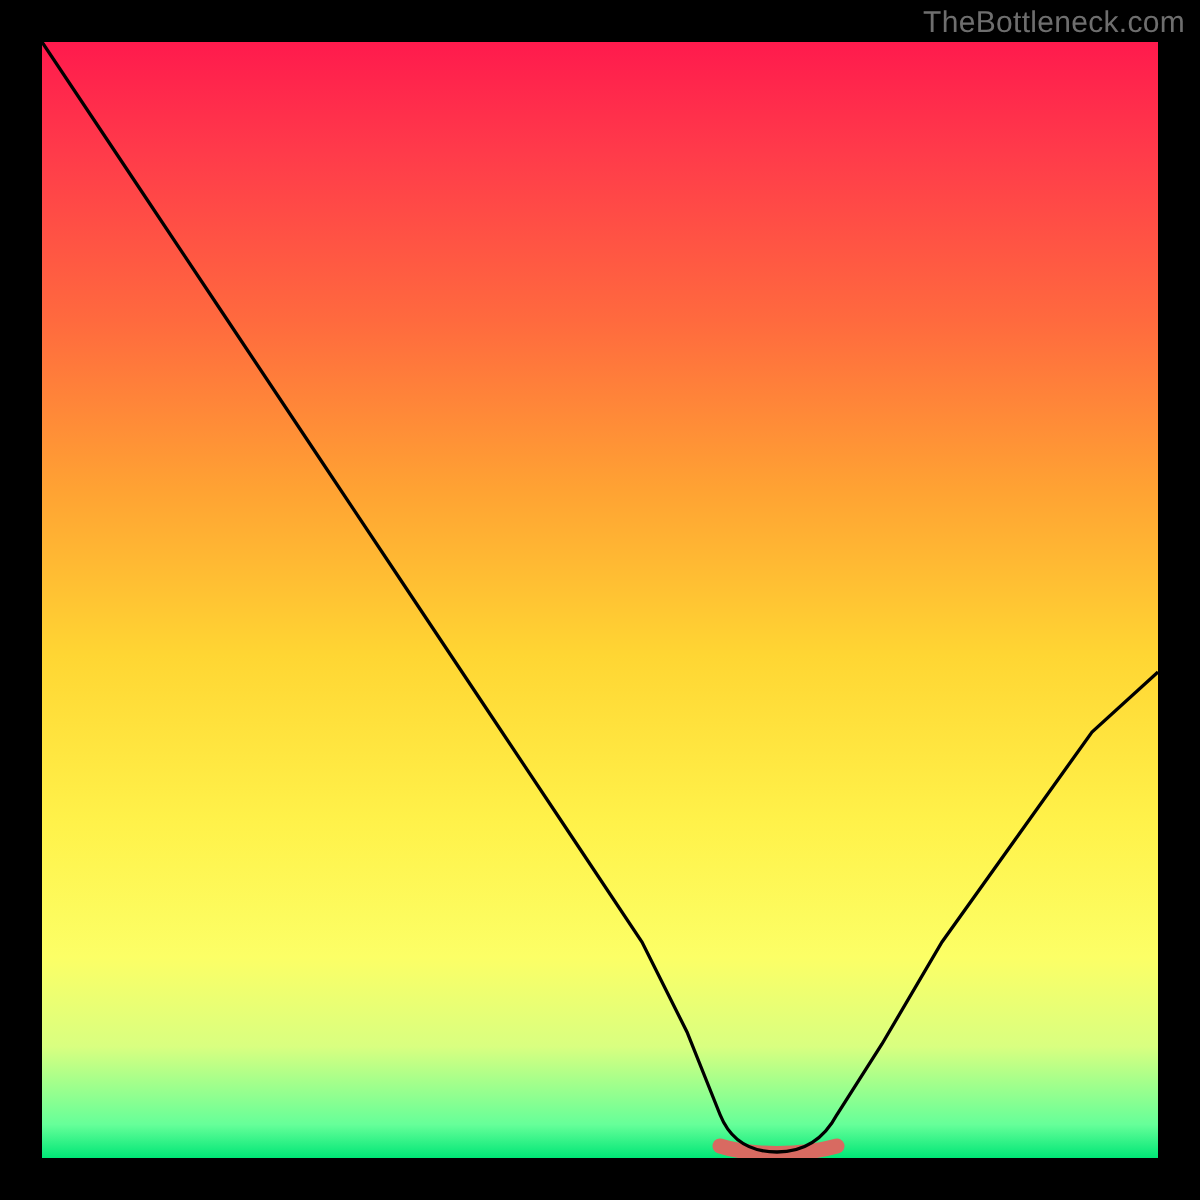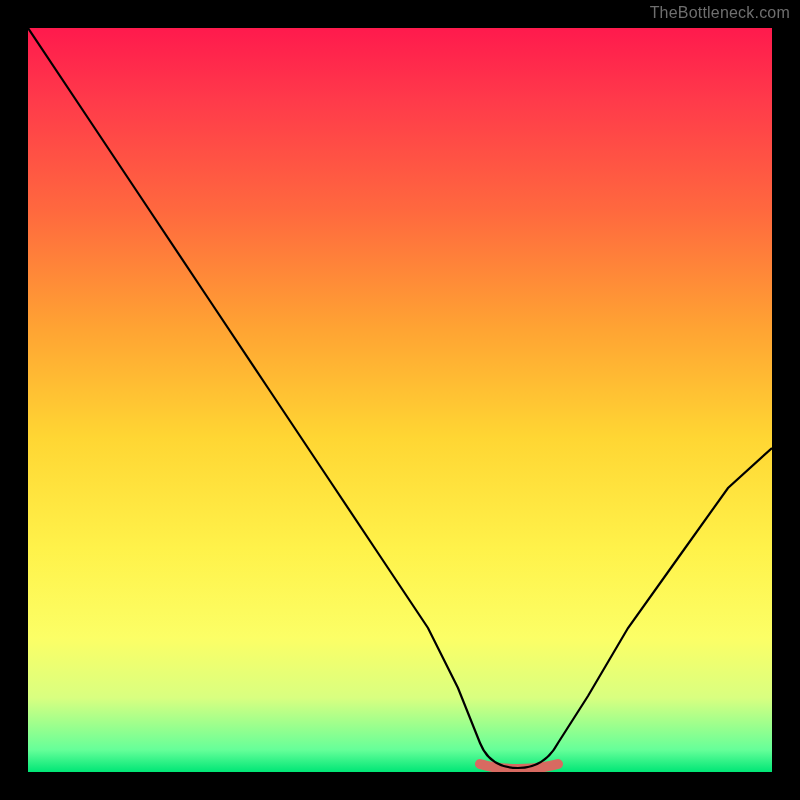--- a/index.html
+++ b/index.html
@@ -45,21 +45,21 @@
     left: 28px;
     width: 744px;
     height: 744px;
     pointer-events: none;
   }
   .watermark {
     position: absolute;
     top: 4px;
     right: 10px;
     color: #6e6e6e;
-    font-size: 16px;
+    font-size: 20px;
     font-weight: 500;
     letter-spacing: 0.2px;
   }
   .plateau {
     stroke: #d86a61;
     stroke-width: 10;
     stroke-linecap: round;
     fill: none;
   }
   .mainline {

